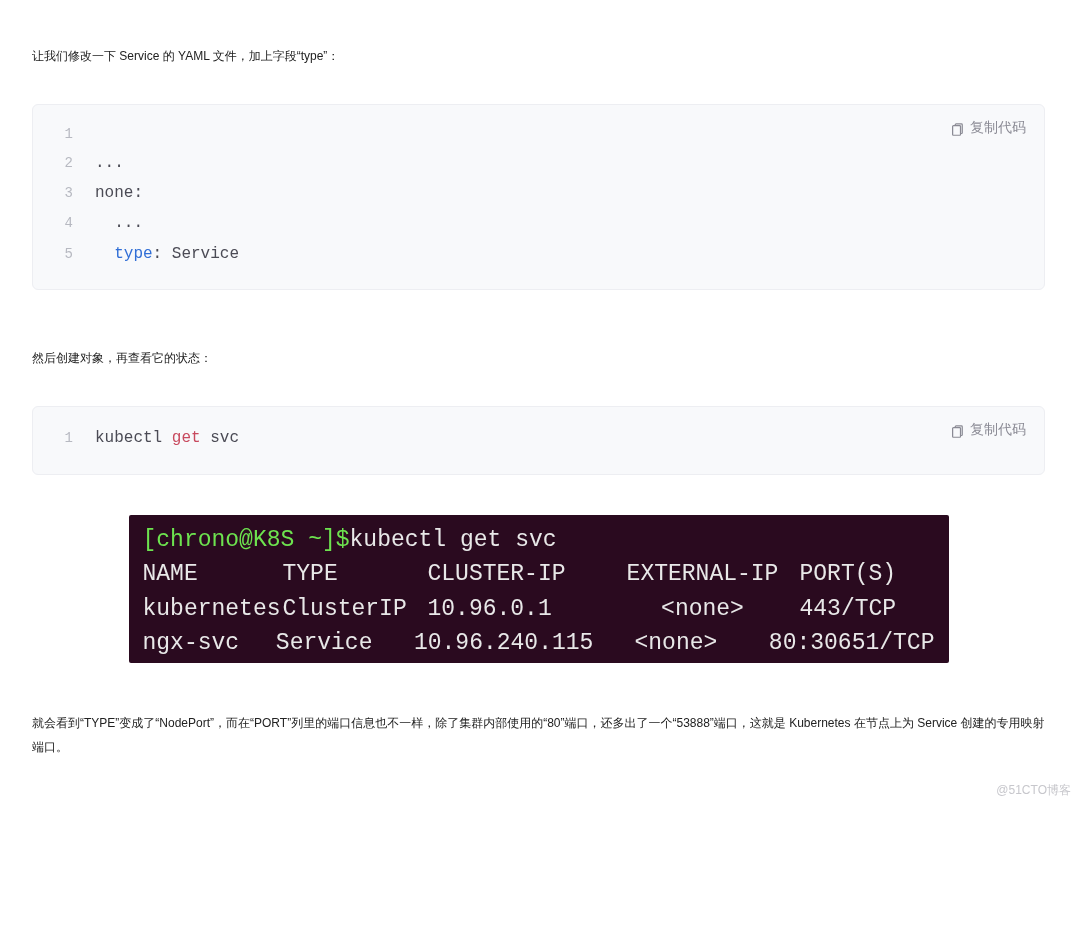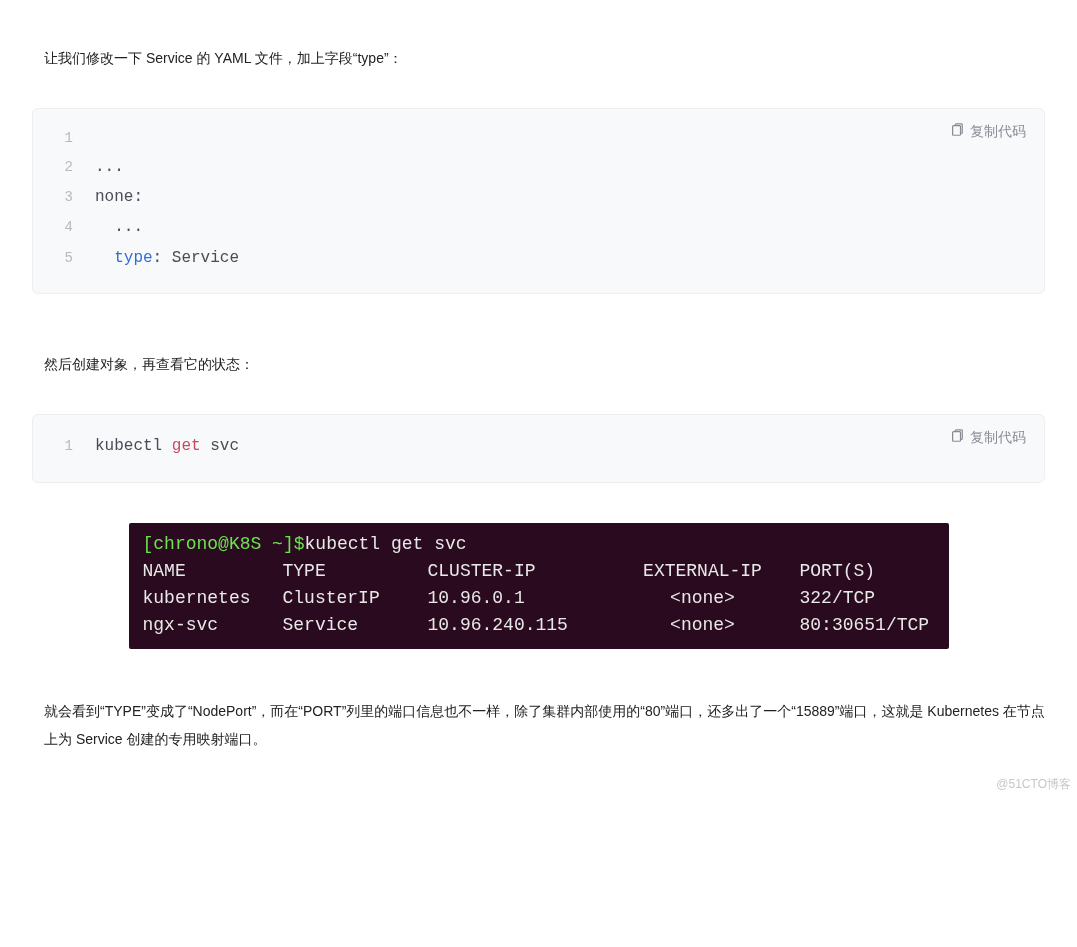--- a/index.html
+++ b/index.html
@@ -6,44 +6,44 @@
   body {
     margin: 0;
     padding: 24px 32px 40px 32px;
     font-family: -apple-system, BlinkMacSystemFont, "Segoe UI", "PingFang SC", "Hiragino Sans GB", "Microsoft YaHei", sans-serif;
     color: #1a1a1a;
     background: #fff;
     width: 1077px;
     position: relative;
   }
   .para {
-    font-size: 14px;
+    font-size: 12px;
     line-height: 2.0;
     color: #222;
-    margin: 20px 0 36px 12px;
+    margin: 20px 0 36px 0;
   }
   .codeblock {
     background: #f8f9fb;
     border: 1px solid #edeef2;
     border-radius: 6px;
     padding: 16px 20px 20px 20px;
     margin-bottom: 56px;
     position: relative;
     font-family: "SFMono-Regular", Consolas, "Liberation Mono", Menlo, monospace;
     font-size: 16px;
     color: #4b4b55;
   }
   .copybtn {
     position: absolute;
     top: 14px;
     right: 18px;
     font-size: 14px;
     color: #8a8a94;
     display: flex;
-    align-items: flex-start;
+    align-items: flex-end;
     gap: 6px;
     cursor: pointer;
   }
   .copybtn svg { width:14px; height:14px; fill:none; stroke:#8a8a94; stroke-width:1.4; }
   .codeline { display:flex; align-items:baseline; line-height:1.9; }
   .ln {
     width: 20px;
     text-align: right;
     color: #b7b9c1;
     font-size: 14px;
@@ -53,23 +53,23 @@
   }
   .tok-key { color: #306ed6; }
   .tok-cmd { color: #c84a5e; }
   .codeline .content { white-space: pre; font-family: inherit; }
   .terminal {
     width: 820px;
     margin: 0 auto 48px auto;
     background: #2a0a1f;
     color: #e8e8e8;
     font-family: "SFMono-Regular", Consolas, "Liberation Mono", Menlo, monospace;
-    font-size: 18px;
+    font-size: 23px;
     line-height: 1.5;
-    padding: 8px 14px 10px 14px;
+    padding: 8px 14px 2px 14px;
     border-radius: 2px;
   }
   .term-prompt { color: #6de34f; }
   .term-cmd { color: #e8e8e8; }
   .term-row { display:flex; }
   .term-row span { white-space: pre; }
   .c1 { width: 140px; }
   .c2 { width: 145px; }
   .c3 { width: 190px; }
   .c4 { width: 170px; text-align: center; }
@@ -140,26 +140,26 @@
     <span class="c2">TYPE</span>
     <span class="c3">CLUSTER-IP</span>
     <span class="c4">EXTERNAL-IP</span>
     <span class="c5">PORT(S)</span>
   </div>
   <div class="term-row">
     <span class="c1">kubernetes</span>
     <span class="c2">ClusterIP</span>
     <span class="c3">10.96.0.1</span>
     <span class="c4">&lt;none&gt;</span>
-    <span class="c5">322/TCP</span>
+    <span class="c5">443/TCP</span>
   </div>
   <div class="term-row">
     <span class="c1">ngx-svc</span>
     <span class="c2">Service</span>
     <span class="c3">10.96.240.115</span>
     <span class="c4">&lt;none&gt;</span>
     <span class="c5">80:30651/TCP</span>
   </div>
 </div>
 
-<p class="para" style="margin-bottom:10px">就会看到“TYPE”变成了“NodePort”，而在“PORT”列里的端口信息也不一样，除了集群内部使用的“80”端口，还多出了一个“15889”端口，这就是 Kubernetes 在节点上为 Service 创建的专用映射端口。</p>
+<p class="para" style="margin-bottom:10px">就会看到“TYPE”变成了“NodePort”，而在“PORT”列里的端口信息也不一样，除了集群内部使用的“80”端口，还多出了一个“53888”端口，这就是 Kubernetes 在节点上为 Service 创建的专用映射端口。</p>
 
 <div class="watermark">@51CTO博客</div>
 
 </body></html>

